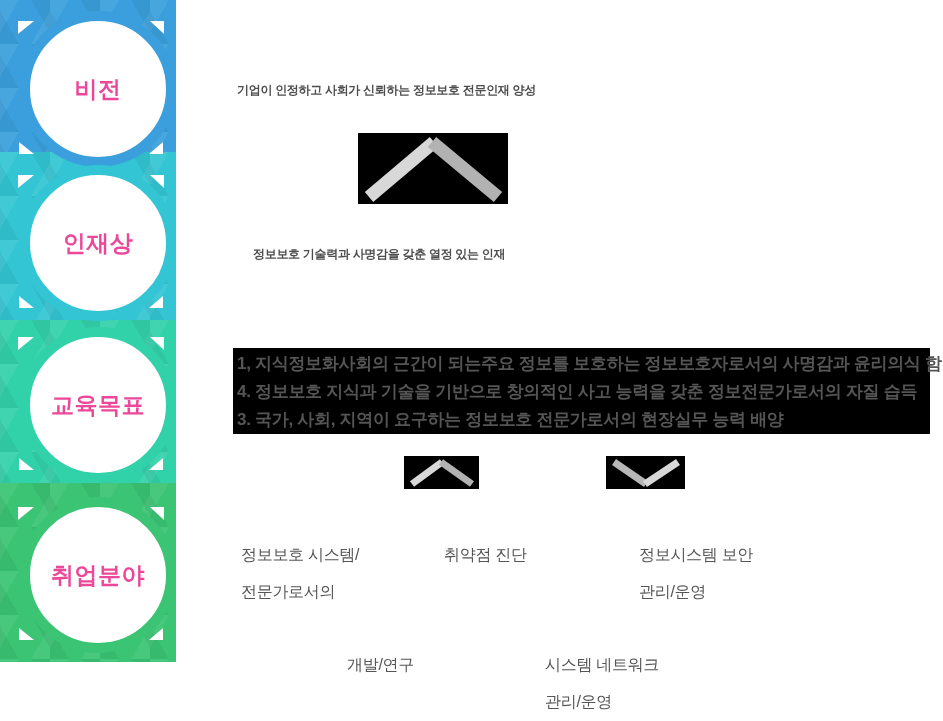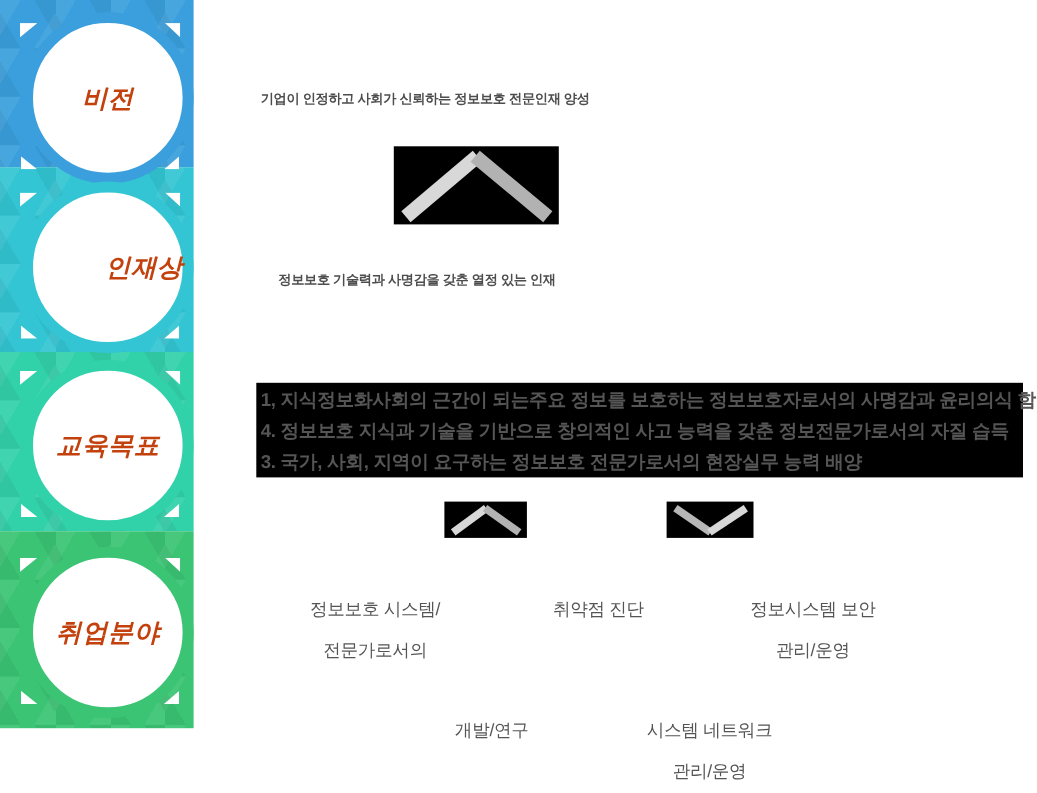--- a/index.html
+++ b/index.html
@@ -43,30 +43,29 @@
     background: #ffffff;
     border-radius: 50%;
     border-style: solid;
     border-width: 10px;
     display: flex;
     align-items: center;
     justify-content: center;
     z-index: 3;
   }
   .c1 { top: 11px;  border-color: #3a9fdc; }
-  .c2 { top: 165px; border-color: #33c5d3; justify-content: flex-end; }
+  .c2 { top: 165px; border-color: #33c5d3; }
   .c3 { top: 327px; border-color: #31d1aa; }
   .c4 { top: 497px; border-color: #3ac473; }
   .circle-label {
     font-size: 23px;
     font-weight: bold;
-    color: #c2410c;
+    color: #ec4899;
     letter-spacing: 0.5px;
     white-space: nowrap;
-    font-style: italic;
   }
 
   .wedge { position: absolute; background: #ffffff; z-index: 2; }
   .w-tl { width: 16px; height: 13px; clip-path: polygon(0 0, 100% 0, 0 100%); }
   .w-tr { width: 14px; height: 13px; clip-path: polygon(0 0, 100% 0, 100% 100%); }
   .w-bl { width: 15px; height: 12px; clip-path: polygon(0 0, 100% 100%, 0 100%); }
   .w-br { width: 14px; height: 12px; clip-path: polygon(100% 0, 100% 100%, 0 100%); }
 
   
   .headline {
@@ -102,21 +101,21 @@
     color: #555555;
     letter-spacing: -0.3px;
     line-height: 28px;
     white-space: nowrap;
     padding-left: 4px;
   }
 
   .job {
     position: absolute;
     width: 200px;
-    text-align: center;
+    text-align: left;
     font-size: 16px;
     color: #555555;
     letter-spacing: -0.3px;
     line-height: 37px;
     white-space: nowrap;
   }
   .job-r1 { top: 536px; }
   .job-r2 { top: 646px; }
   .job-1 { left: 241px; }
   .job-2 { left: 444px; }

